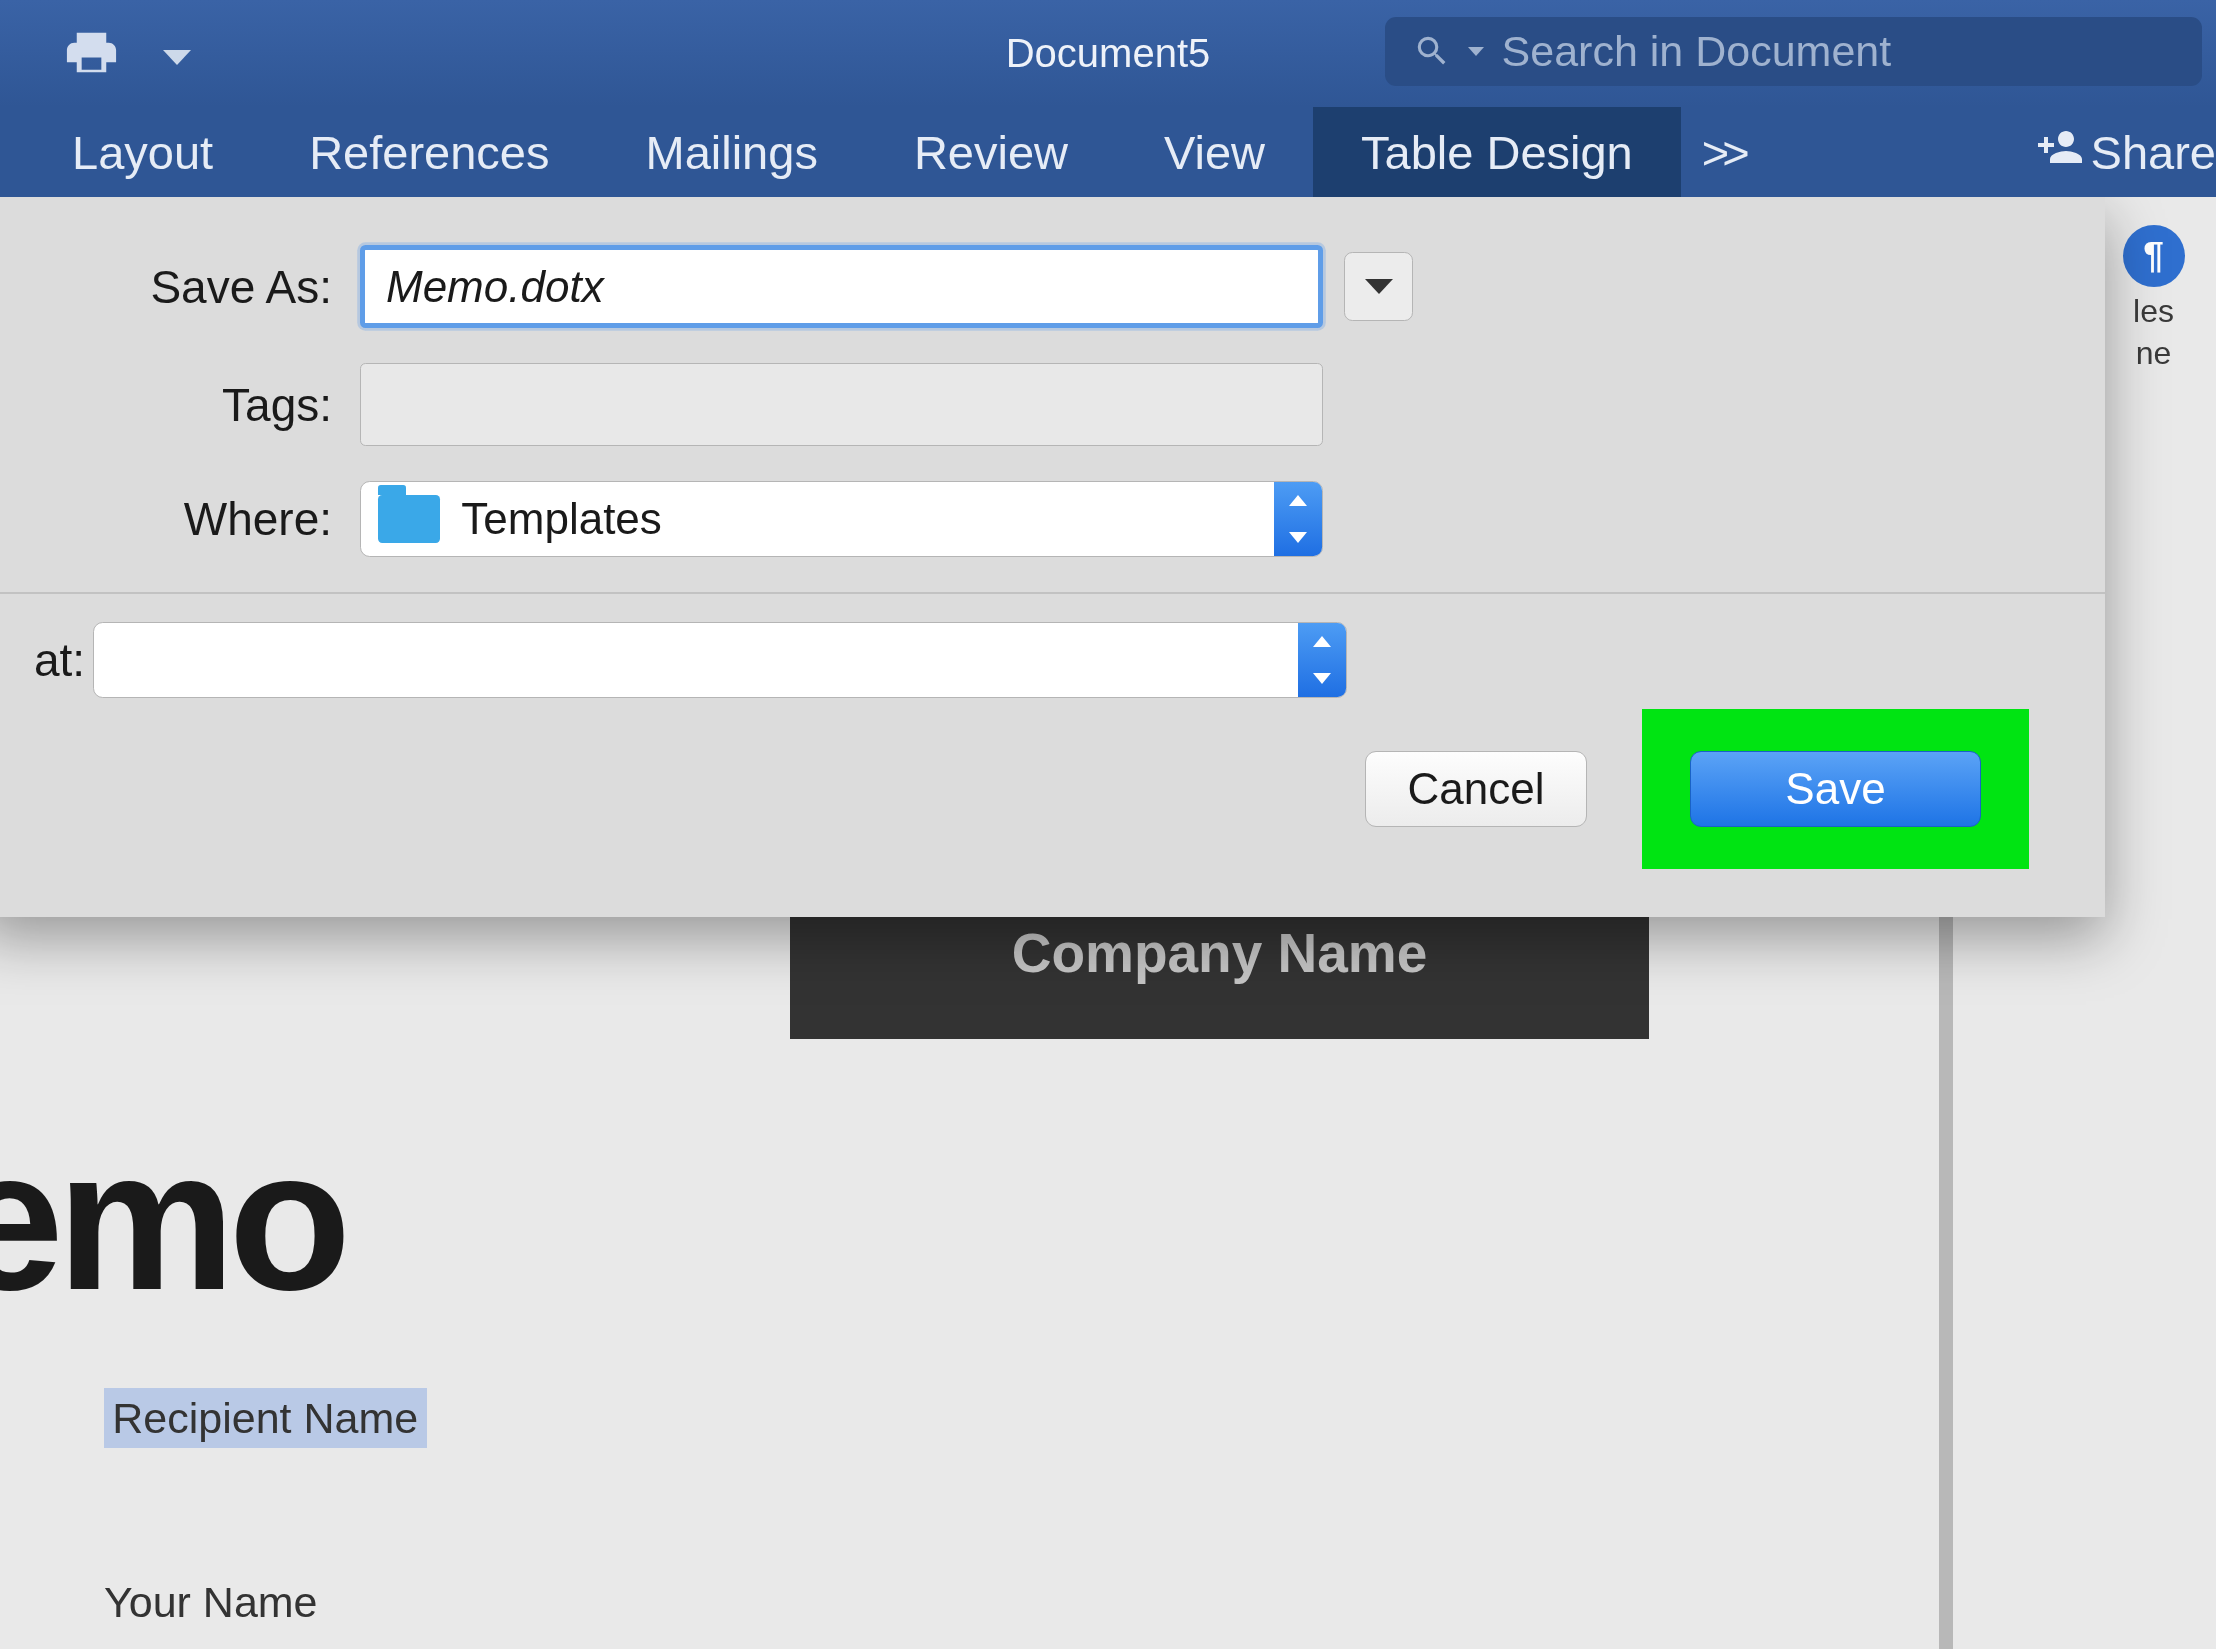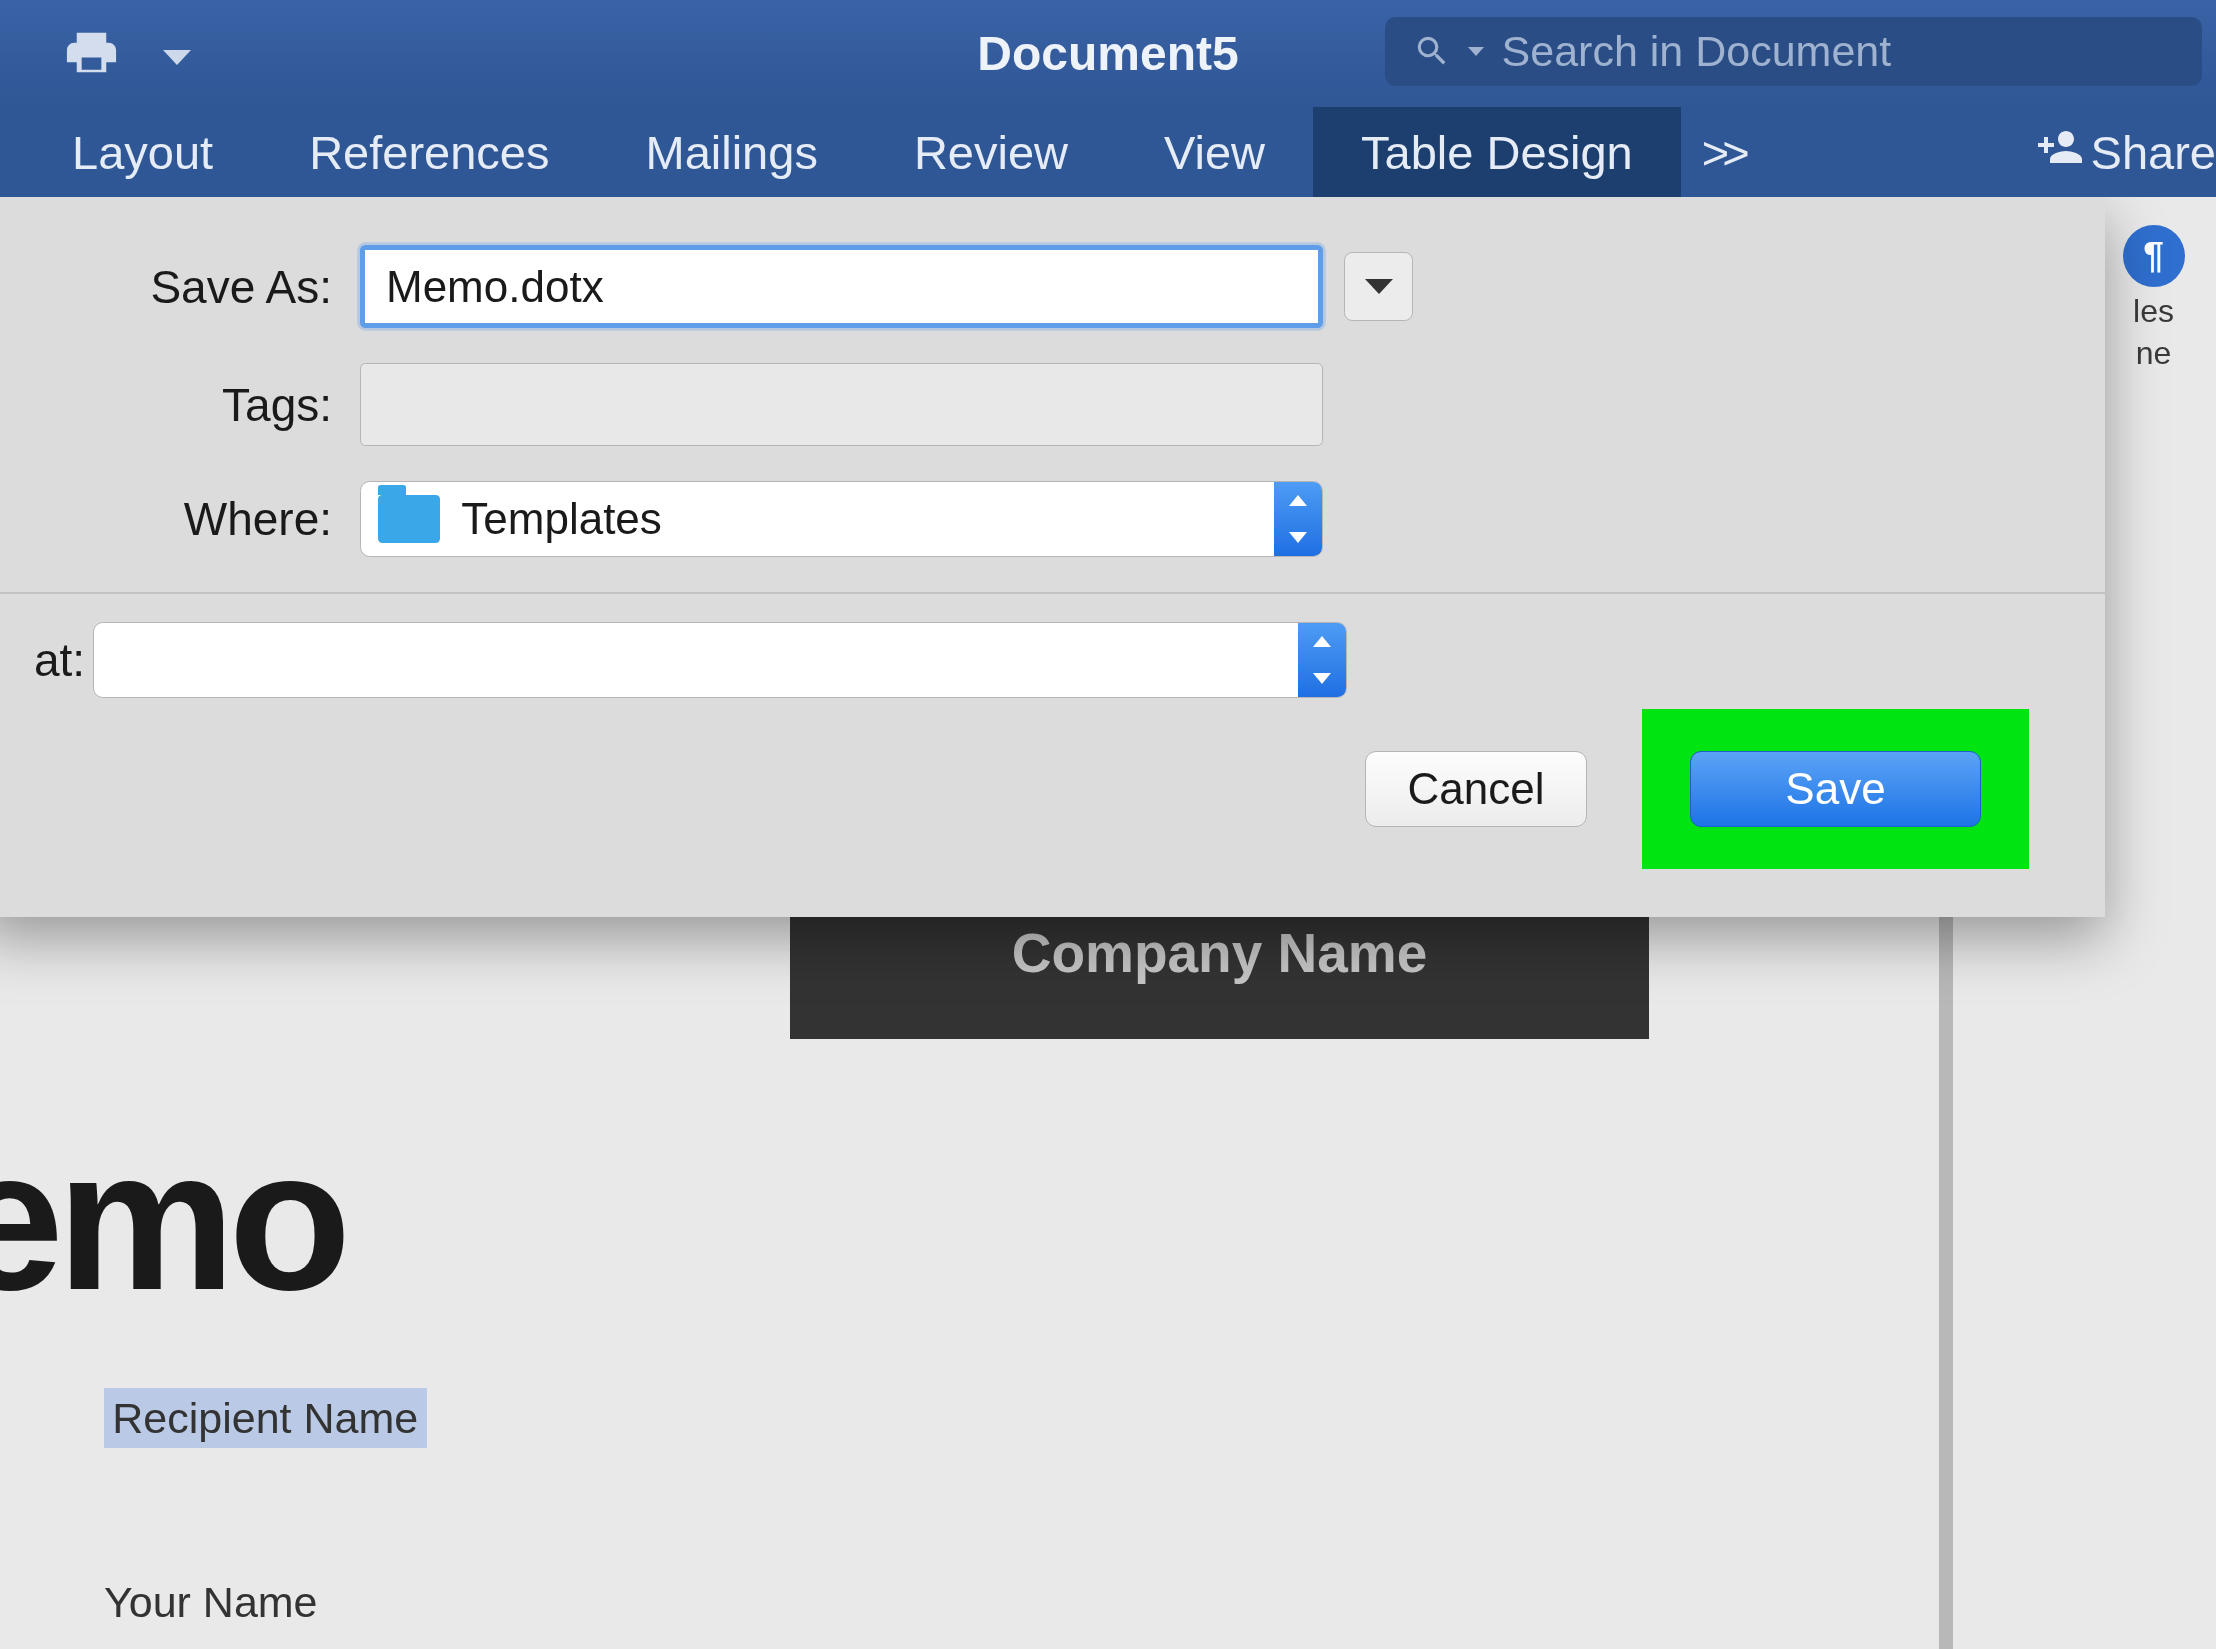--- a/index.html
+++ b/index.html
@@ -20,22 +20,22 @@
     width: 0; height: 0;
     border-left: 14px solid transparent;
     border-right: 14px solid transparent;
     border-top: 15.2px solid #cdd9ea;
     margin-top: 7px;
   }
   .doc-title {
     position: absolute;
     left: 50%;
     transform: translateX(-50%);
-    font-size: 48px;
-    font-weight: 700;
+    font-size: 40px;
+    font-weight: 400;
     color: #eef2f9;
   }
   .search-wrap {
     position: absolute;
     right: 14px;
     top: 17.3px;
     width: 817px;
     height: 69px;
     background: #2a4d86;
     border-radius: 11px;
@@ -196,21 +196,21 @@
     border-radius: 5.5px;
     font-size: 44px;
     padding: 0 21px;
     color: #1a1a1a;
   }
   .textinput.focused {
     border: 5.5px solid #5f9de8;
     box-shadow: 0 0 0 2.8px rgba(95,157,232,0.3);
     background: #ffffff;
   }
-  .save-as-input { width: 963px; margin-right: 21px; }
+  .save-as-input { width: 963px; margin-right: 21px; font-style: italic; }
   .tags-input { width: 963px; }
 
   .expand-btn {
     width: 69px; height: 69px;
     background: #ececec;
     border: 1.4px solid #b5b5b5;
     border-radius: 8.3px;
     display: flex;
     align-items: center;
     justify-content: center;

